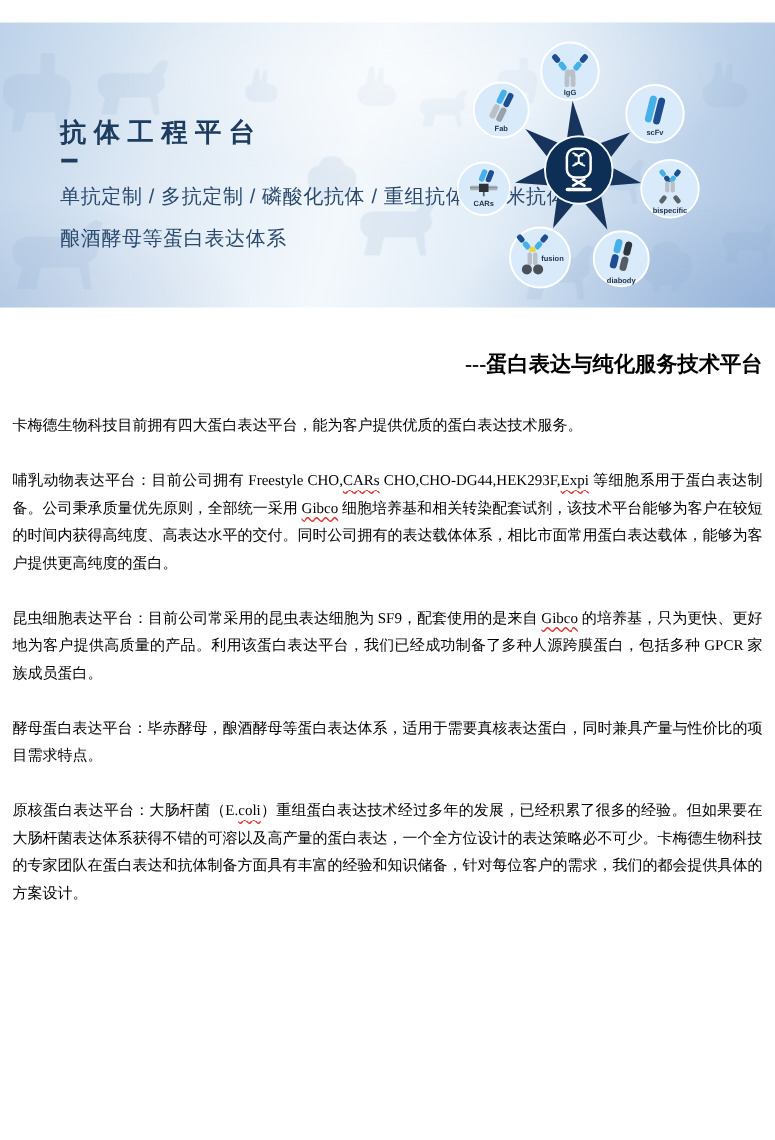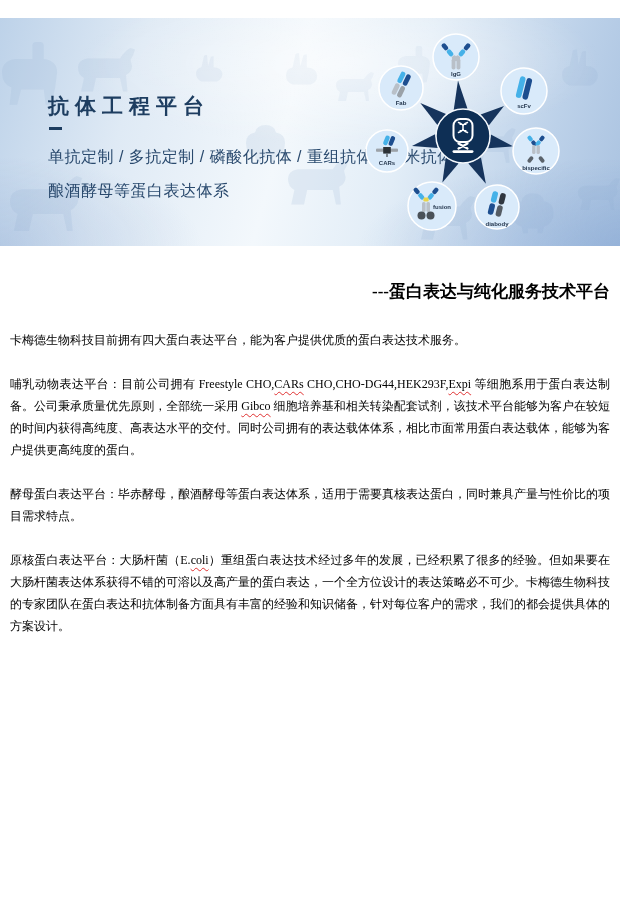--- a/index.html
+++ b/index.html
@@ -206,16 +206,17 @@
       </g>
     </g>
   </svg>
 </div>
 
 <div class="article">
   <h2 class="article-heading">---蛋白表达与纯化服务技术平台</h2>
   <div>
       <p><span>卡梅德生物科技目前拥有四大蛋白表达平台，能为客户提供优质的蛋白表达技术服务。</span></p>
       <p><span>哺乳动物表达平台：目前公司拥有 Freestyle CHO,</span><span class="misspelled">CARs</span><span> CHO,CHO-DG44,HEK293F,</span><span class="misspelled">Expi</span><span> 等细胞系用于蛋白表达制备。公司秉承质量优先原则，全部统一采用 </span><span class="misspelled">Gibco</span><span> 细胞培养基和相关转染配套试剂，该技术平台能够为客户在较短的时间内获得高纯度、高表达水平的交付。同时公司拥有的表达载体体系，相比市面常用蛋白表达载体，能够为客户提供更高纯度的蛋白。</span></p>
+      <p><span>昆虫细胞表达平台：目前公司常采用的昆虫表达细胞为 SF9，配套使用的是来自 </span><span class="misspelled">Gibco</span><span> 的培养基，只为更快、更好地为客户提供高质量的产品。利用该蛋白表达平台，我们已经成功制备了多种人源跨膜蛋白，包括多种 GPCR 家族成员蛋白。</span></p>
       <p><span>酵母蛋白表达平台：毕赤酵母，酿酒酵母等蛋白表达体系，适用于需要真核表达蛋白，同时兼具产量与性价比的项目需求特点。</span></p>
       <p><span>原核蛋白表达平台：大肠杆菌（E.</span><span class="misspelled">coli</span><span>）重组蛋白表达技术经过多年的发展，已经积累了很多的经验。但如果要在大肠杆菌表达体系获得不错的可溶以及高产量的蛋白表达，一个全方位设计的表达策略必不可少。卡梅德生物科技的专家团队在蛋白表达和抗体制备方面具有丰富的经验和知识储备，针对每位客户的需求，我们的都会提供具体的方案设计。</span></p>
     </div>
 </div>
 
 </body></html>

